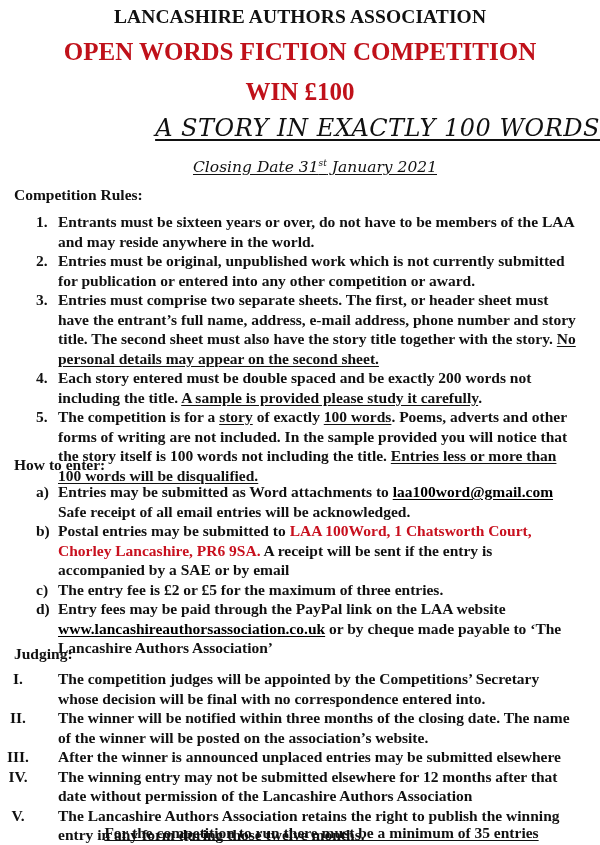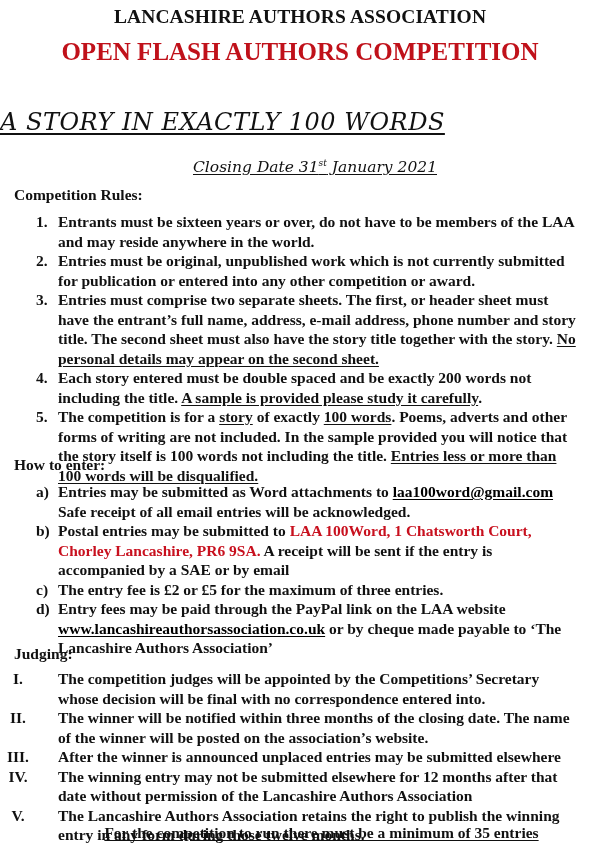--- a/index.html
+++ b/index.html
@@ -15,21 +15,21 @@
   }
   .h-comp {
     position: absolute; top: 38px; left: 0; width: 600px; text-align: center;
     font-weight: bold; font-size: 25px; color: #c0111a;
   }
   .h-win {
     position: absolute; top: 78px; left: 0; width: 600px; text-align: center;
     font-weight: bold; font-size: 25px; color: #c0111a;
   }
   .h-story {
-    position: absolute; top: 108px; left: 0; width: 600px; text-align: left;
+    position: absolute; top: 114px; left: 0; width: 600px; text-align: right;
     font-family: "DejaVu Serif", serif; font-style: italic; font-size: 24px;
     letter-spacing: 0.5px;
   }
   .h-story span { text-decoration: underline; text-underline-offset: 3px; }
   .h-date {
     position: absolute; top: 158px; left: 0; width: 600px; text-align: center;
     font-family: "DejaVu Serif", serif; font-style: italic; font-size: 15.5px;
   }
   .h-date span.u { text-decoration: underline; text-underline-offset: 2px; margin-left: 30px; }
   .h-date sup { font-size: 9px; vertical-align: 6px; }
@@ -58,21 +58,22 @@
     font-weight: bold; font-size: 15.5px;
   }
   .min-note span { text-decoration: underline; text-underline-offset: 2px; margin-left: 43px; }
 </style>
 </head>
 <body>
 
 <div class="page">
 
   <div class="h-org">LANCASHIRE AUTHORS ASSOCIATION</div>
-  <div class="h-comp">OPEN FLASH AUTHORS COMPETITION</div>
+  <div class="h-comp">OPEN WORDS FICTION COMPETITION</div>
+  <div class="h-win">WIN £100</div>
   <div class="h-story">
     <span>A STORY IN EXACTLY 100 WORDS</span>
   </div>
   <div class="h-date">
     <span class="u"><span>Closing Date 31</span><sup>st</sup><span> January 2021</span></span>
   </div>
 
   <div class="section-title" style="top:186px;">Competition Rules:</div>
   <ul class="list" style="top:212px;">
     <li>

